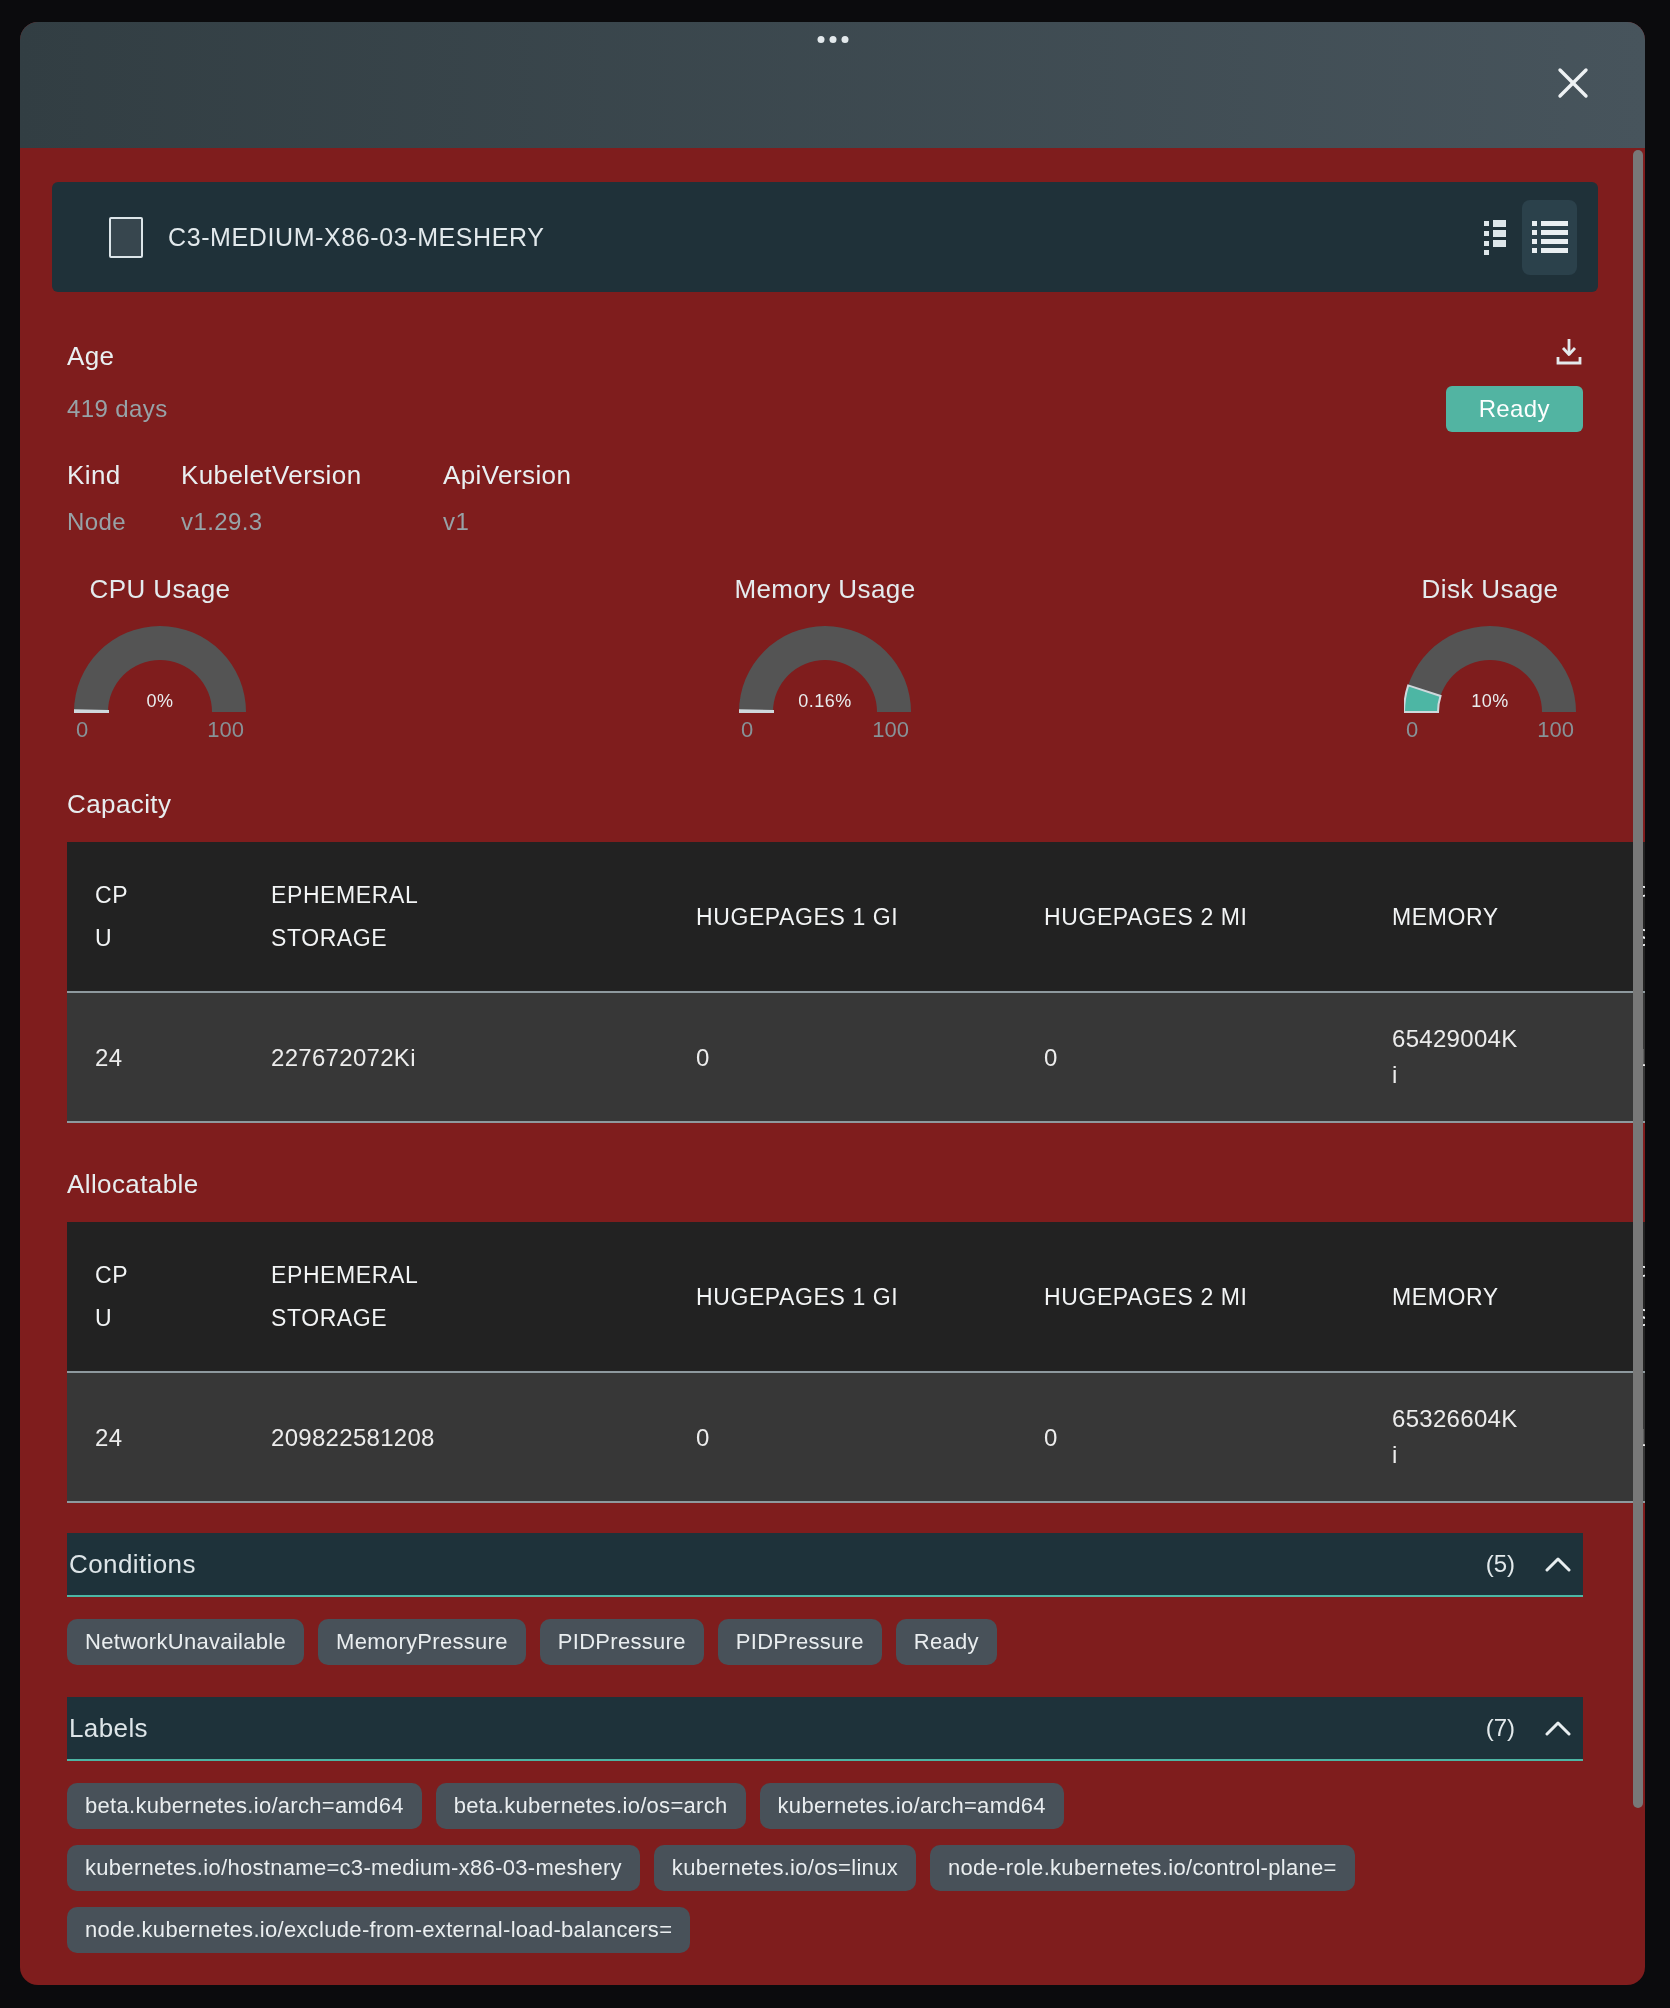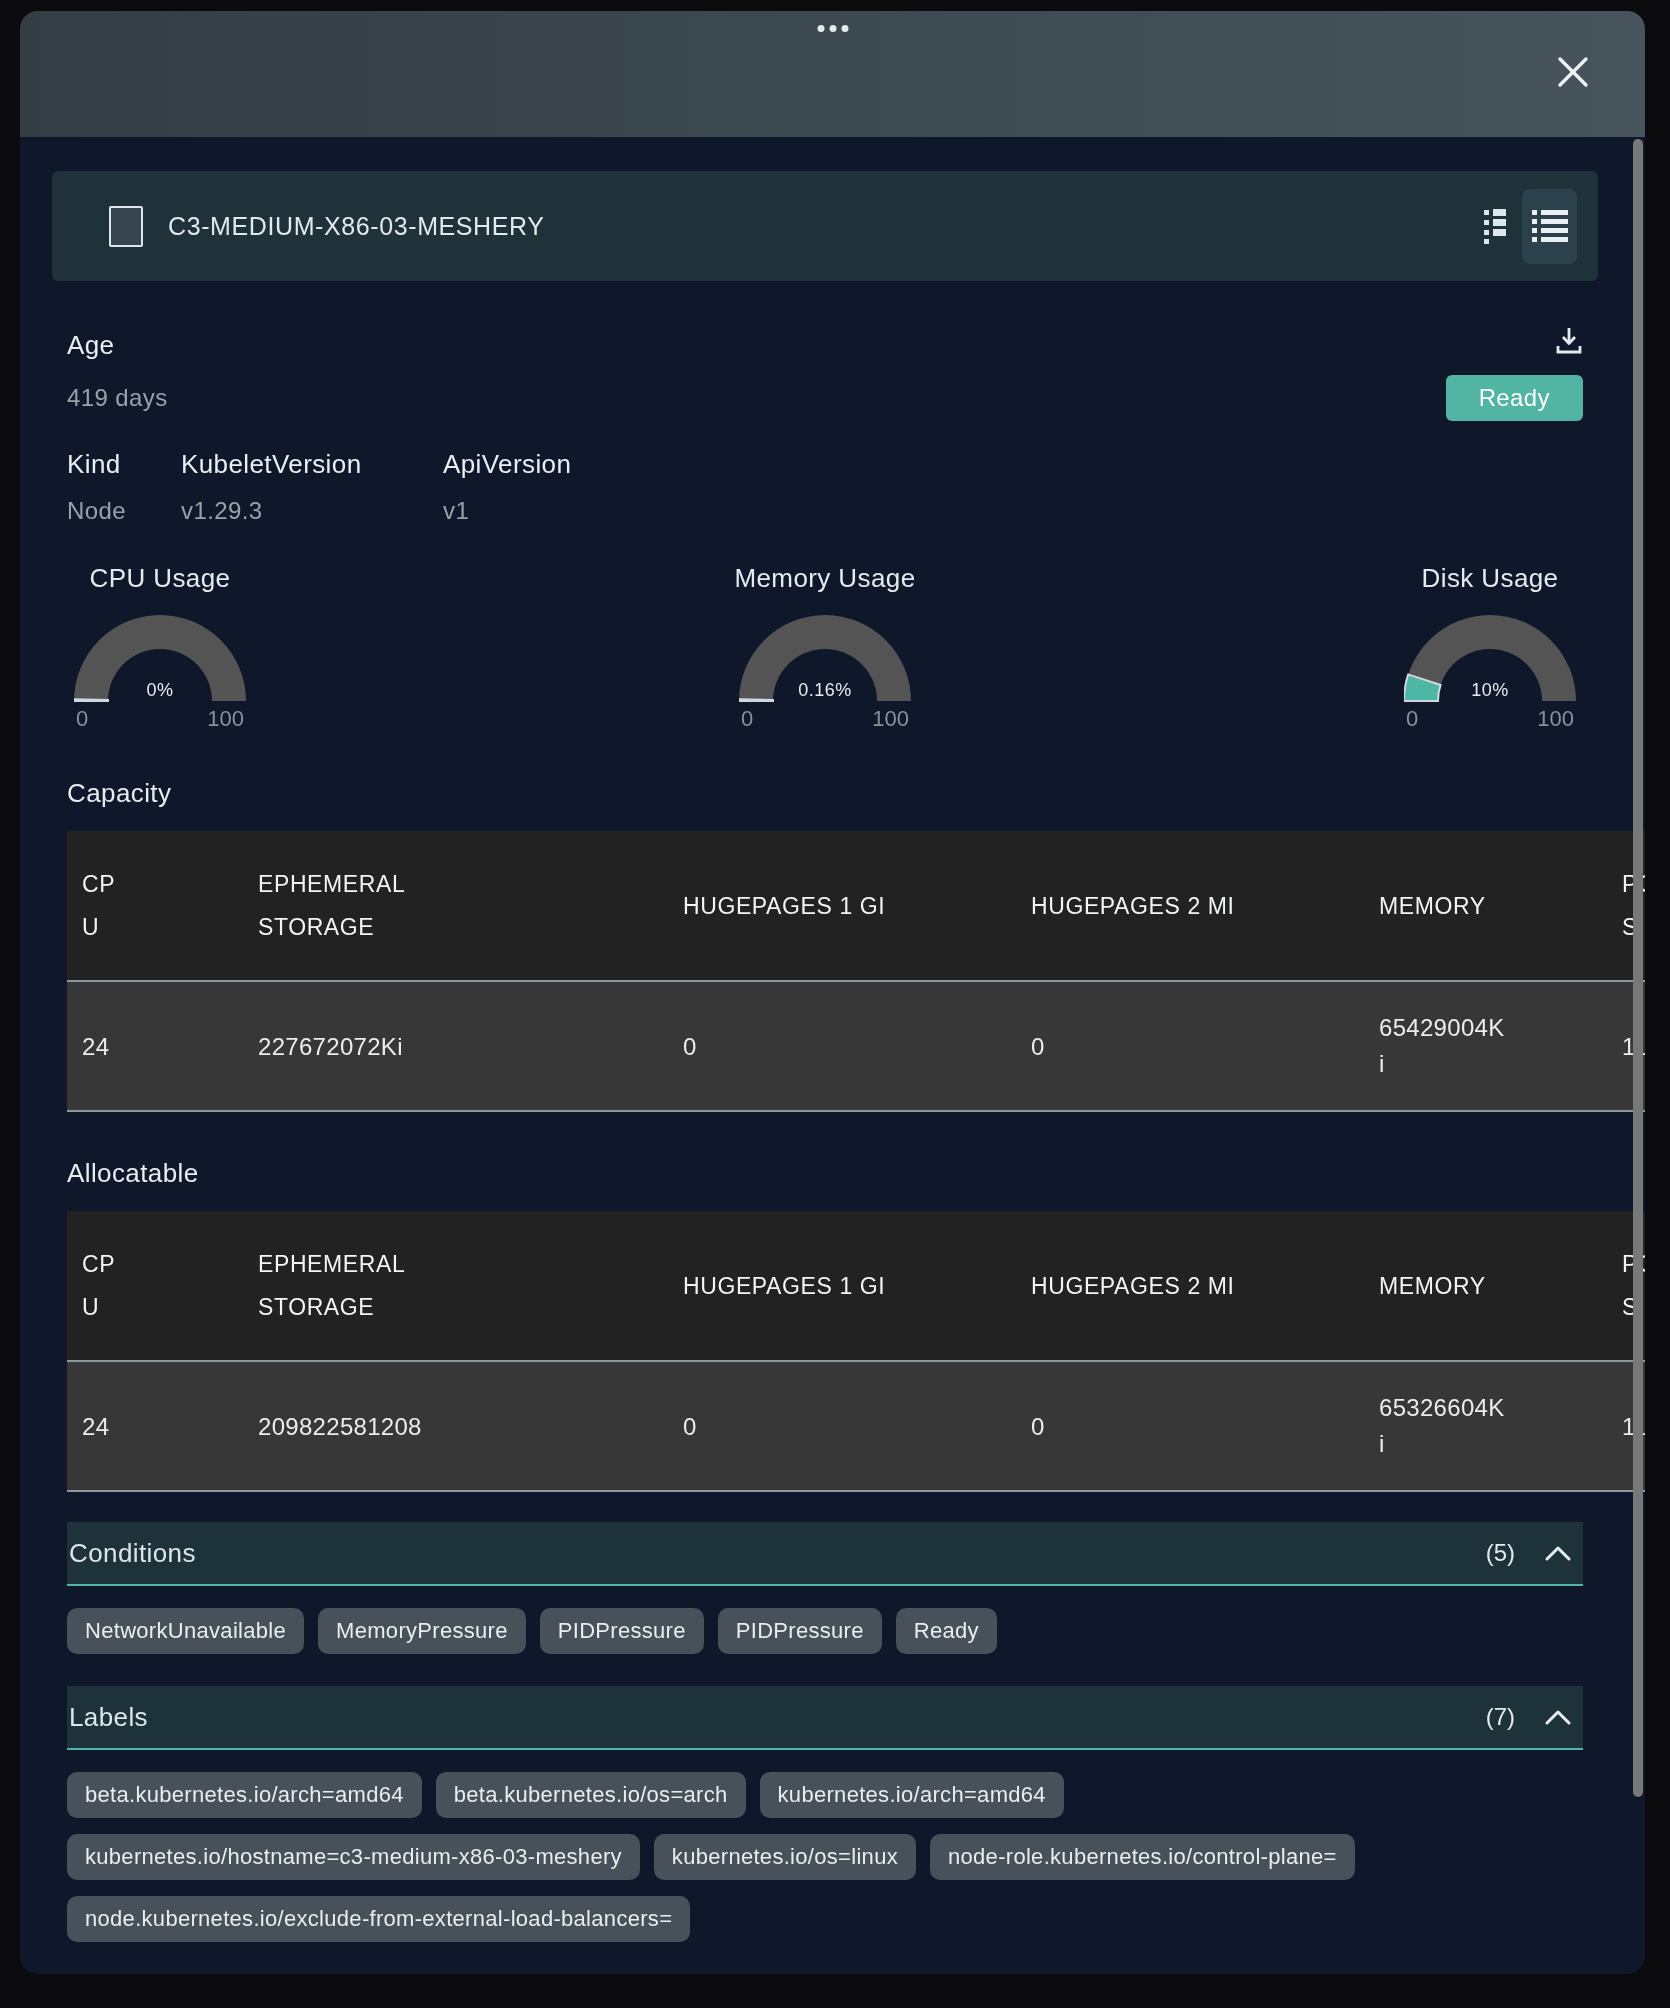--- a/index.html
+++ b/index.html
@@ -3,22 +3,22 @@
 <meta charset="utf-8">
 <style>
   html,body{margin:0;padding:0;}
   body{
     width:1670px;height:2008px;position:relative;overflow:hidden;
     background:#0b0b0d;
     font-family:"Liberation Sans", sans-serif;
     -webkit-font-smoothing:antialiased;
   }
   .modal{
-    position:absolute;left:20px;top:11px;width:1625px;height:1963px;
-    border-radius:18px;background:#0f172a;overflow:hidden;
+    position:absolute;left:20px;top:22px;width:1625px;height:1963px;
+    border-radius:18px;background:#7f1d1d;overflow:hidden;
   }
   .topbar{height:126px;background:linear-gradient(90deg,#323e43,#47545c);position:relative;}
   .dots{position:absolute;top:14px;left:50%;transform:translateX(-50%);display:flex;gap:5px;cursor:pointer;}
   .dot{width:7px;height:7px;border-radius:50%;background:#e3e9ec;}
   .close-btn{position:absolute;top:42px;right:53px;width:38px;height:38px;cursor:pointer;}
   .scroll-thumb{position:absolute;right:2px;top:128px;width:10px;height:1658px;border-radius:5px;background:#787878;}
 
   .card{
     margin:34px 47px 0 32px;height:110px;background:#1f3139;border-radius:6px;
     display:flex;align-items:center;padding:0 21px 0 57px;box-sizing:border-box;
@@ -50,21 +50,21 @@
   table.data-table{margin-top:22px;width:100%;border-collapse:collapse;table-layout:fixed;}
   .data-table th{
     background:#222222;color:#f2f4f5;font-size:23px;font-weight:400;text-align:left;
     letter-spacing:0.6px;padding:32px 16px;line-height:1.85;vertical-align:middle;
     border-bottom:2px solid #8e999e;
   }
   .data-table td{
     background:#373737;color:#ececec;font-size:24px;text-align:left;letter-spacing:0.3px;
     padding:28px 16px;line-height:1.5;vertical-align:middle;border-bottom:2px solid #8e999e;
   }
-  .data-table th:first-child,.data-table td:first-child{padding-left:15px;}
+  .data-table th:first-child,.data-table td:first-child{padding-left:28px;}
   .data-table th span,.data-table td span{display:inline-block;vertical-align:middle;}
   .c0{width:144px}.c1{width:393px}.c2{width:316px}.c3{width:316px}.c4{width:211px}.c5{width:136px}
   th.c0 span{max-width:40px;word-break:break-all;}
   th.c1 span{max-width:260px;}
   th.c2 span,th.c3 span{max-width:215px;}
   th.c4 span{max-width:130px;}
   th.c5 span{max-width:63px;word-break:break-all;}
   td.c4 span{max-width:127px;word-break:break-all;}
 
   .accordion{margin-top:30px;height:62px;background:#1e323a;border-bottom:2px solid #4db6a4;display:flex;align-items:center;padding:0 12px 0 2px;cursor:pointer;}

